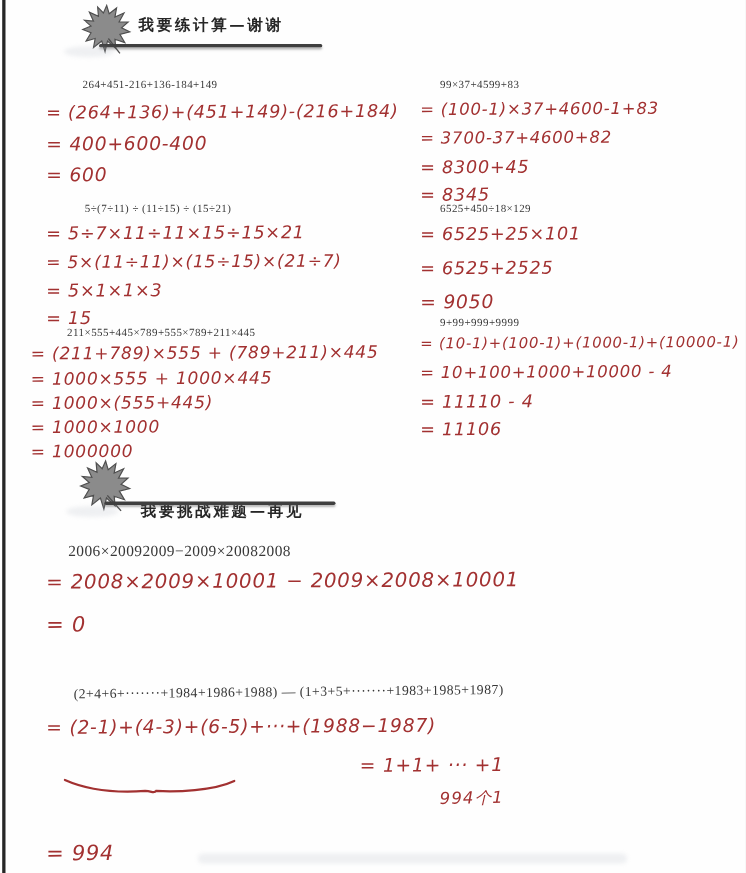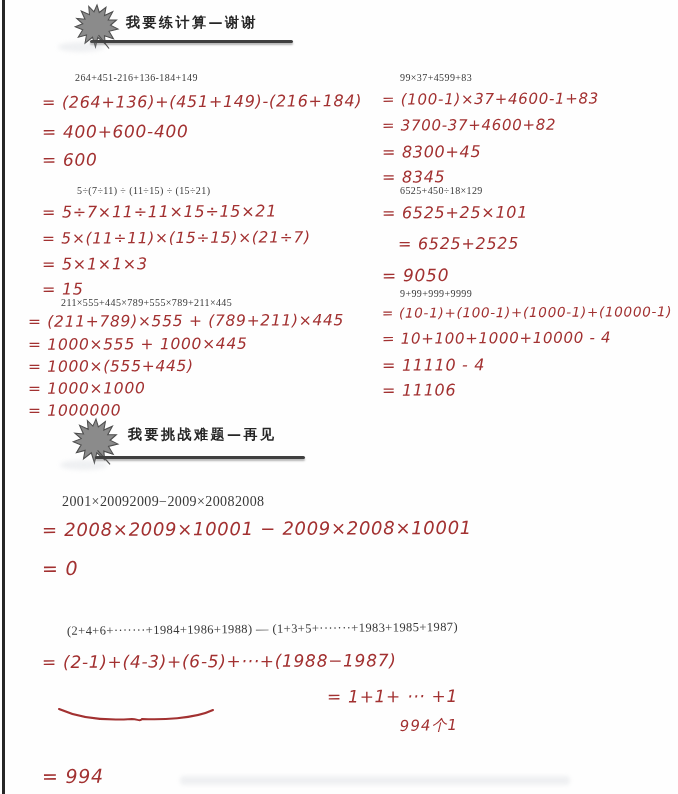--- a/index.html
+++ b/index.html
@@ -73,21 +73,21 @@
     <div class="q" style="padding-left:35px;">5÷(7÷11) ÷ (11÷15) ÷ (15÷21)</div>
     <div class="hand step" style="font-size:16px;margin-top:6px;">= 5÷7×11÷11×15÷15×21</div>
     <div class="hand step" style="font-size:15.5px;margin-top:8px;">= 5×(11÷11)×(15÷15)×(21÷7)</div>
     <div class="hand step" style="font-size:16px;margin-top:7px;">= 5×1×1×3</div>
     <div class="hand step" style="font-size:16px;margin-top:6px;">= 15</div>
   </div>
 
   <div class="blk" style="left:382px;top:185px;">
     <div class="q" style="padding-left:18px;">6525+450÷18×129</div>
     <div class="hand step" style="font-size:16px;margin-top:7px;">= 6525+25×101</div>
-    <div class="hand step" style="font-size:16px;margin-top:12px;margin-left:16px;">= 6525+2525</div>
+    <div class="hand step" style="font-size:16px;margin-top:12px;">= 6525+2525</div>
     <div class="hand step" style="font-size:17px;margin-top:12px;">= 9050</div>
   </div>
 
   <div class="blk" style="left:28px;top:297px;">
     <div class="q" style="padding-left:33px;">211×555+445×789+555×789+211×445</div>
     <div class="hand step" style="font-size:15.5px;margin-top:4px;">= (211+789)×555 + (789+211)×445</div>
     <div class="hand step" style="font-size:15.5px;margin-top:5px;">= 1000×555 + 1000×445</div>
     <div class="hand step" style="font-size:15.5px;margin-top:4px;">= 1000×(555+445)</div>
     <div class="hand step" style="font-size:15.5px;margin-top:4px;">= 1000×1000</div>
     <div class="hand step" style="font-size:15.5px;margin-top:4px;">= 1000000</div>
@@ -101,27 +101,27 @@
     <div class="hand step" style="font-size:16px;margin-top:6px;">= 11106</div>
   </div>
 
   <div class="hdr" style="left:0;top:0;">
     <span class="leaf" style="left:70px;top:416px;">
       <svg width="52" height="50" viewBox="0 0 64 64">
         <path d="M32 4 L35 14 L44 7 L42 18 L53 13 L47 24 L58 24 L50 31 L60 36 L48 39 L54 49 L42 45 L43 56 L33 47 L30 60 L26 47 L16 55 L18 44 L7 47 L13 37 L3 33 L13 29 L5 22 L16 23 L11 12 L22 17 L21 6 L28 13 Z" fill="#8b8b8b" stroke="#4f4f4f" stroke-width="1.4"></path>
         <path d="M34 44 L50 62" stroke="#4f4f4f" stroke-width="1.6" fill="none"></path>
       </svg>
     </span>
-    <span class="title" style="left:128px;top:426px;">我要挑战难题—再见</span>
+    <span class="title" style="left:128px;top:456px;">我要挑战难题—再见</span>
     <div class="rule" style="left:95px;top:456px;width:210px;"></div>
     <div class="smudge" style="left:60px;top:460px;width:48px;height:10px;"></div>
   </div>
 
   <div class="blk" style="left:42px;top:494px;">
-    <div class="q" style="padding-left:20px;font-size:14px;">2001×20092009−2009×20082008</div>
+    <div class="q" style="padding-left:20px;font-size:14px;">2006×20092009−2009×20082008</div>
     <div class="hand step" style="font-size:18px;margin-top:8px;">= 2008×2009×10001 − 2009×2008×10001</div>
     <div class="hand step" style="font-size:19px;margin-top:17px;">= 0</div>
   </div>
 
   <div class="blk" style="left:42px;top:622px;">
     <div class="q" style="padding-left:25px;font-size:12.5px;transform:rotate(-.6deg);">(2+4+6+·······+1984+1986+1988) — (1+3+5+·······+1983+1985+1987)</div>
     <div class="hand step" style="font-size:17px;margin-top:14px;">= (2-1)+(4-3)+(6-5)+···+(1988−1987)</div>
     <div class="brace-wrap" style="margin-top:16px;text-align:right;">
       <div class="hand step" style="font-size:17px;">= 1+1+ ··· +1</div>
       <svg width="160" height="16" viewBox="0 0 160 16" style="position:absolute;left:14px;top:20px;">

